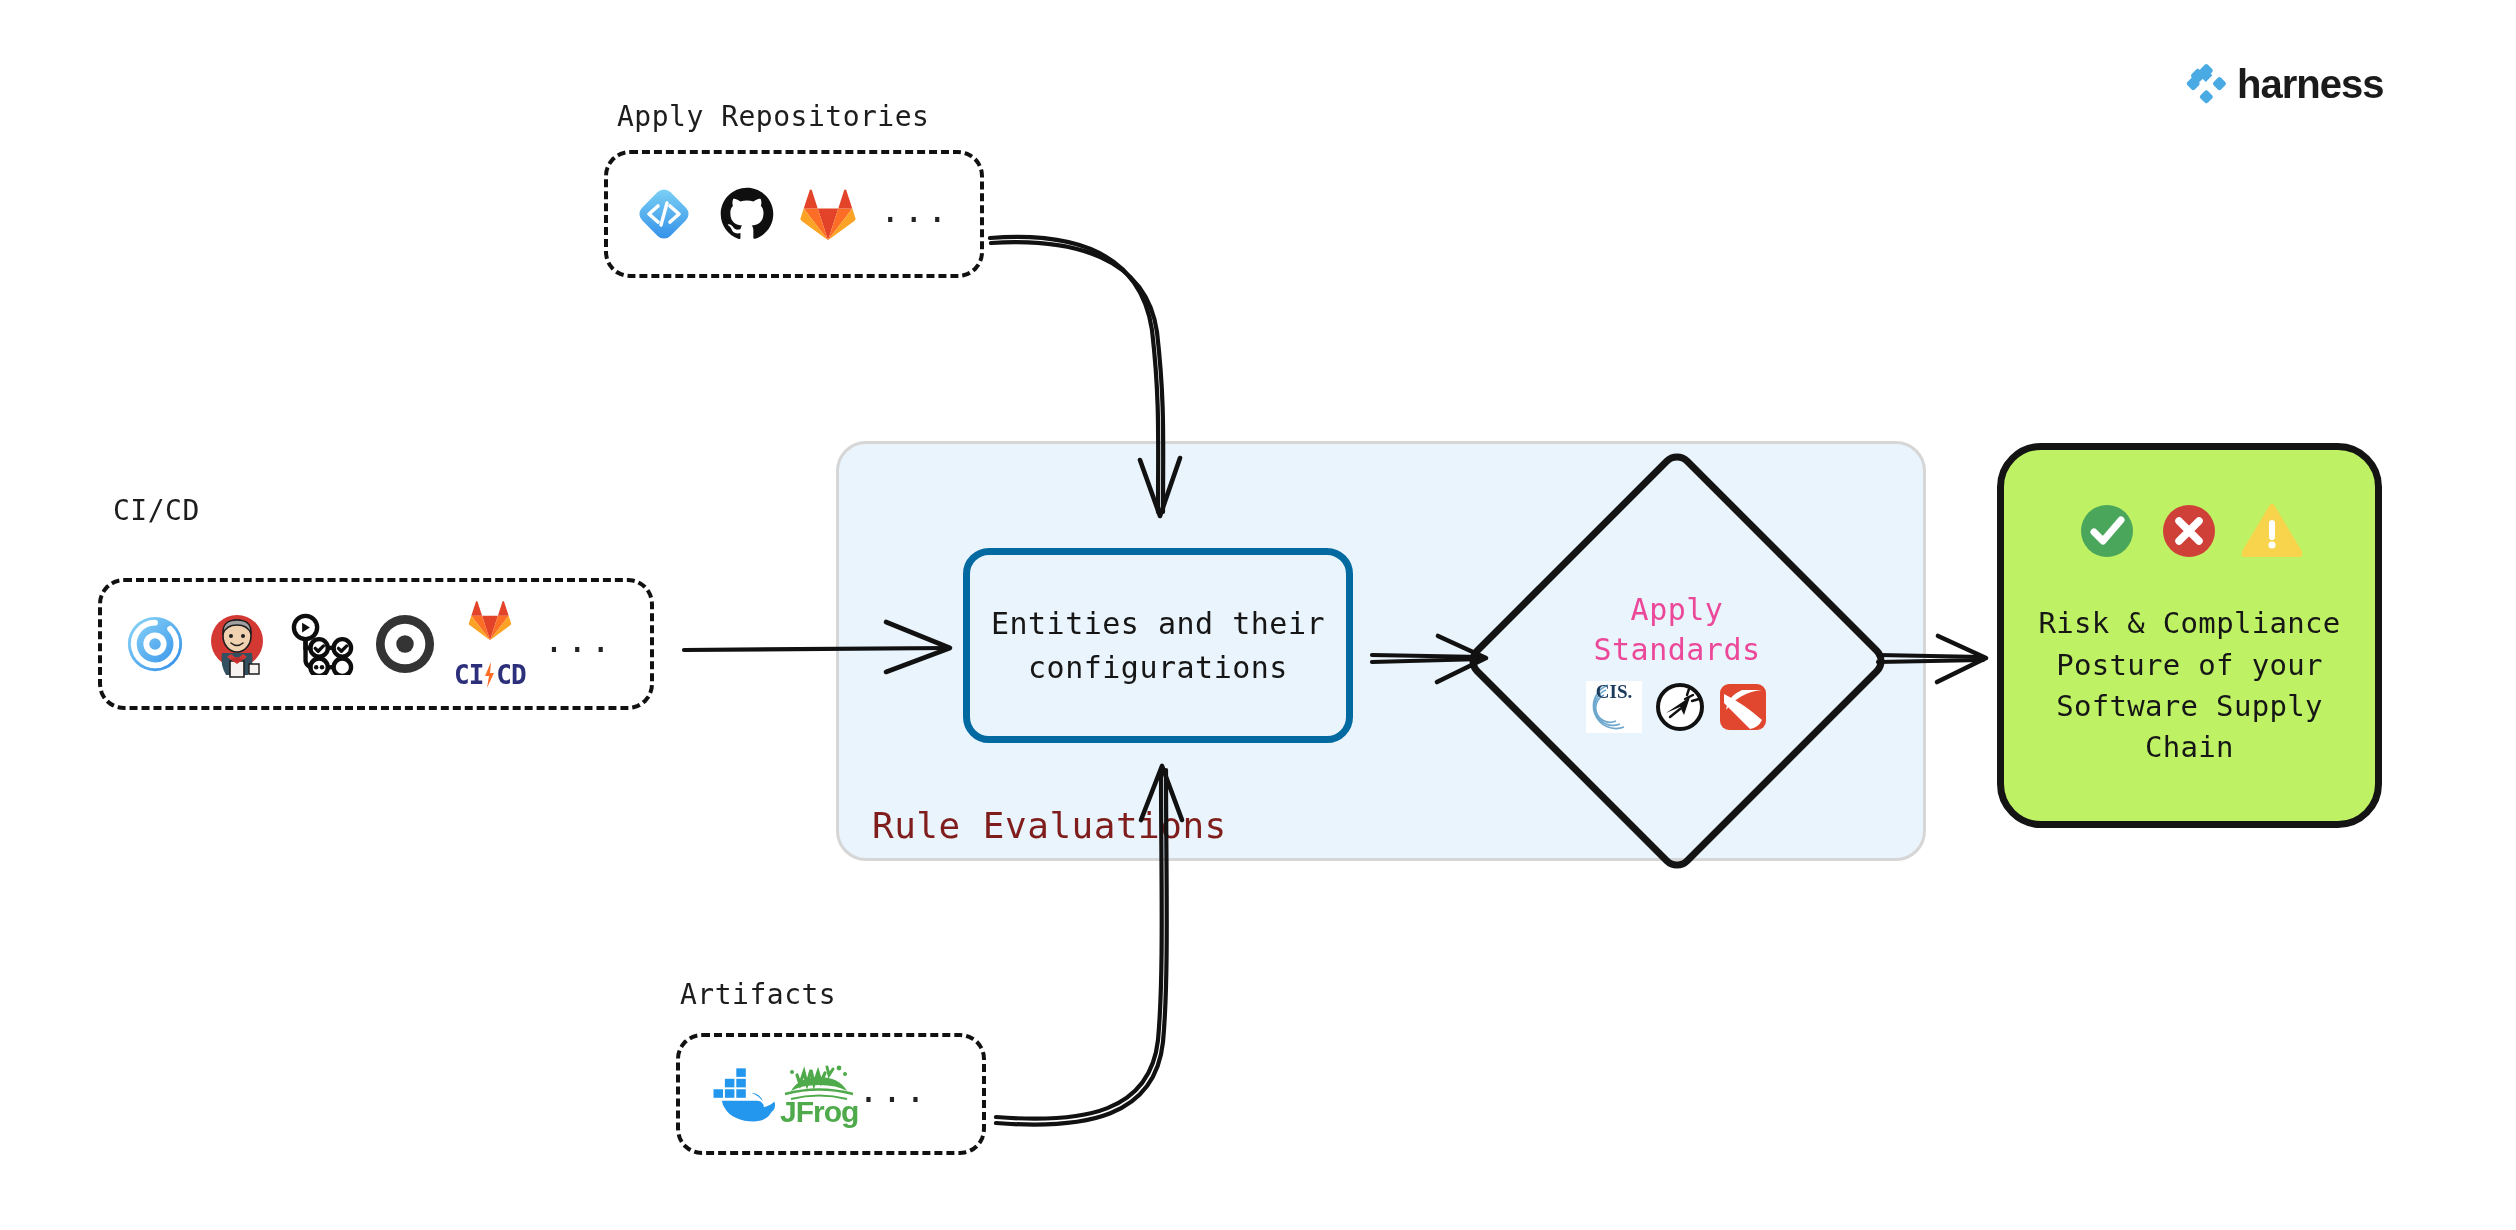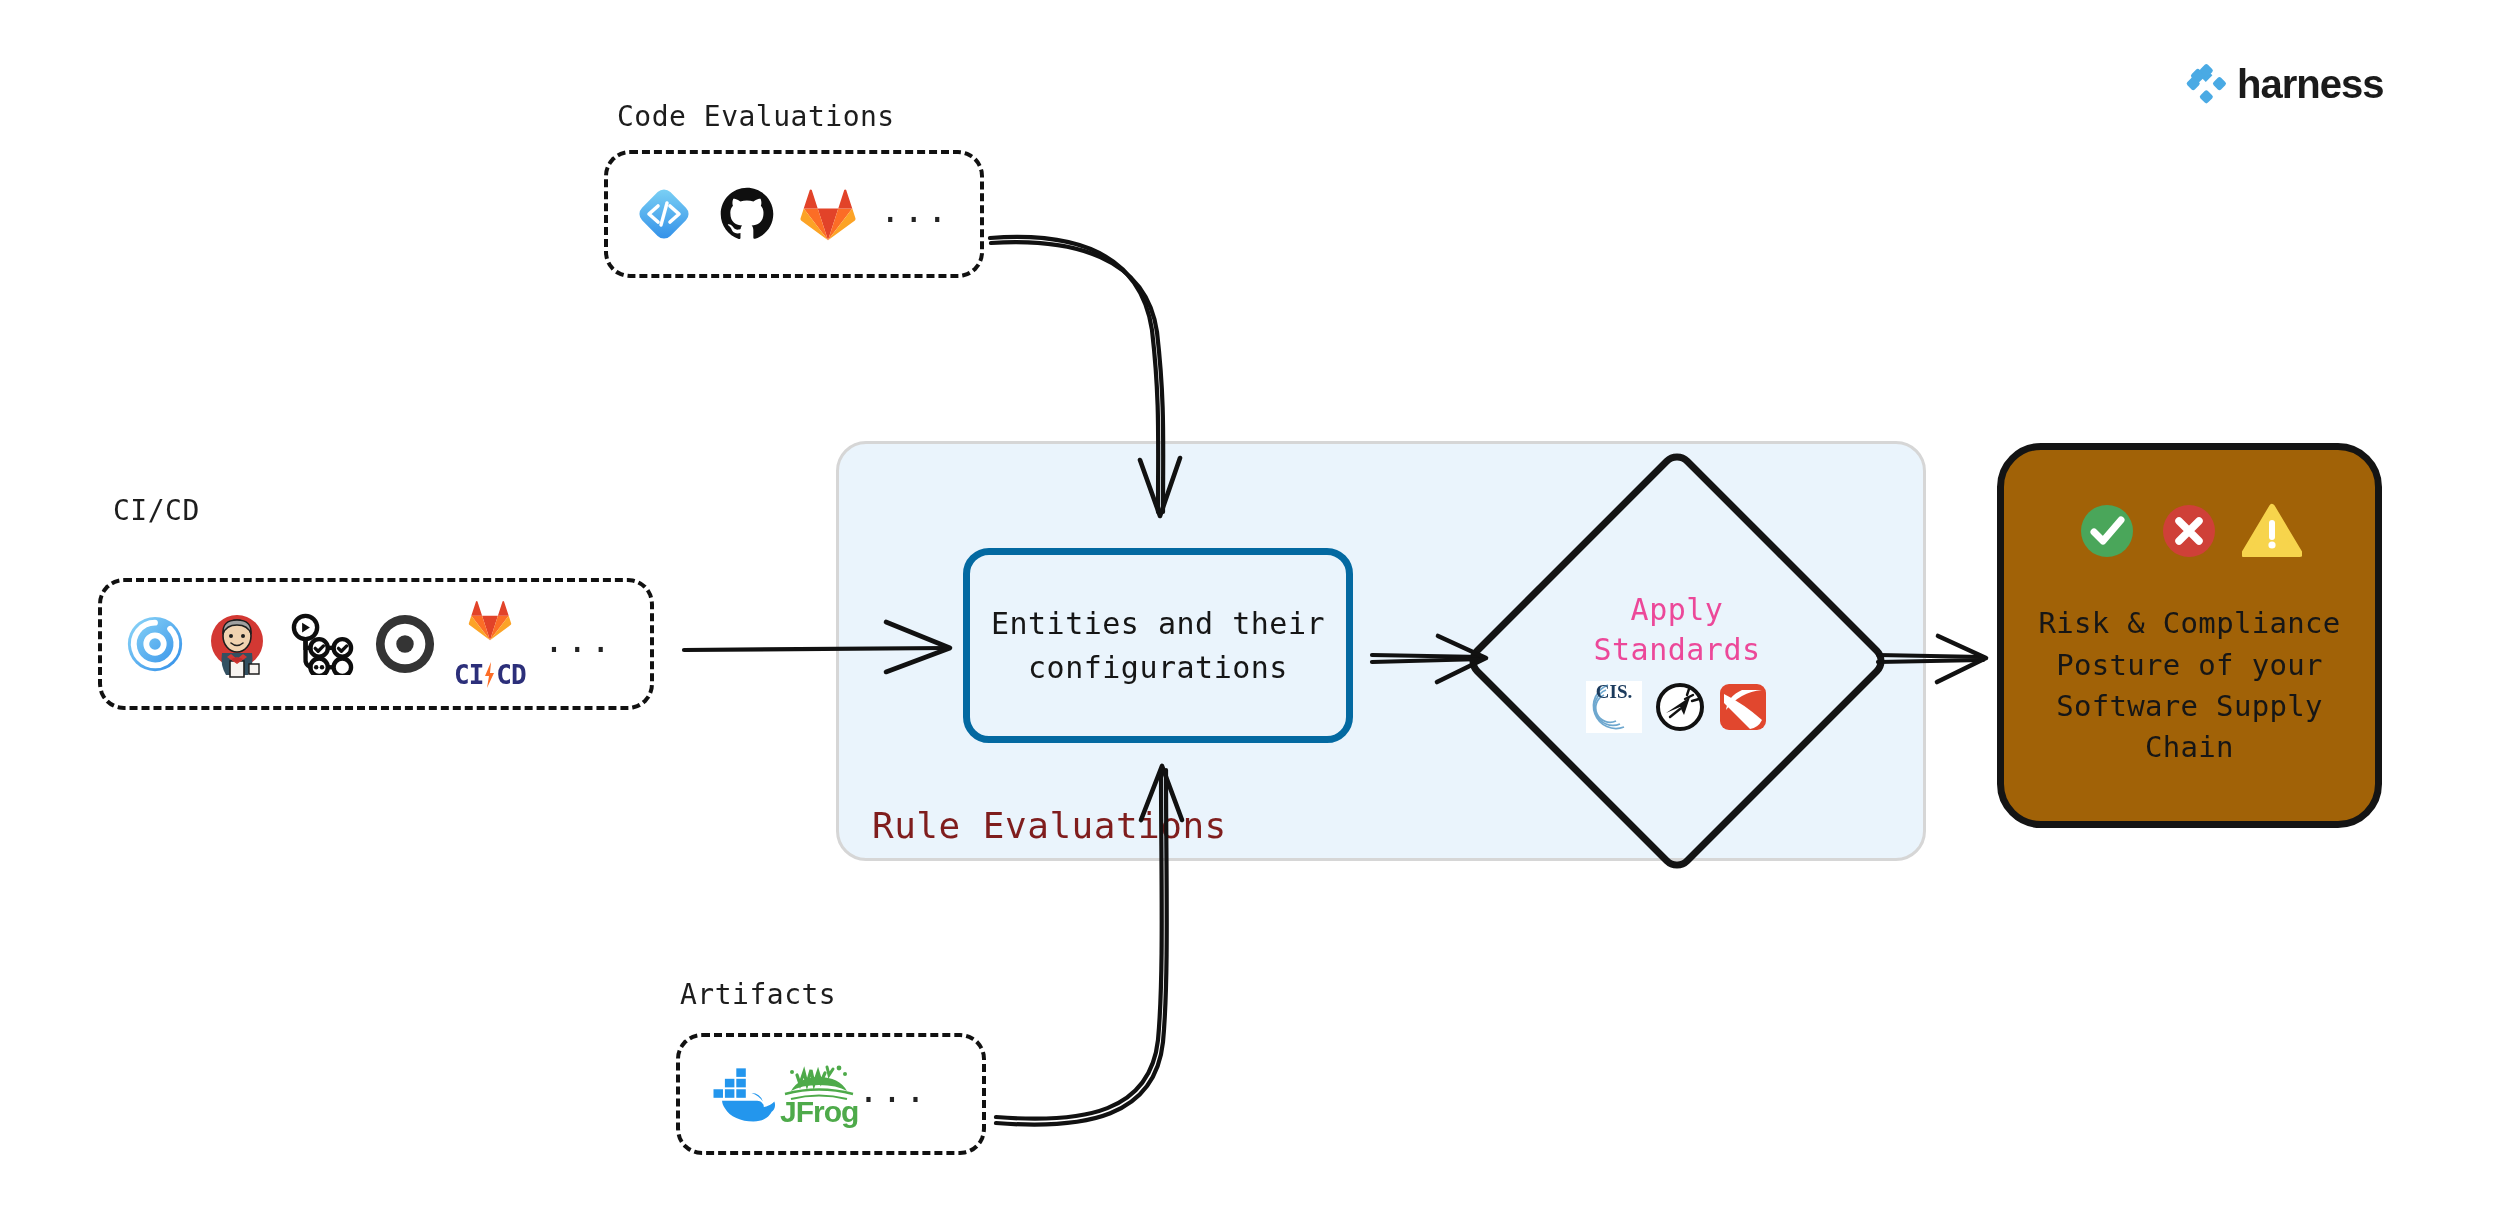--- a/index.html
+++ b/index.html
@@ -39,21 +39,21 @@
        border-radius:18px;transform:rotate(45deg);box-sizing:border-box;background:transparent;}
   #apply-diamond .inner{position:absolute;inset:0;display:flex;flex-direction:column;
        align-items:center;justify-content:center;gap:6px;}
   #apply-diamond .txt{font-size:30px;line-height:1.35;color:#ec4899;text-align:center;
        white-space:pre-line;letter-spacing:0.5px;}
   #apply-diamond .std-icons{display:flex;align-items:center;gap:12px;margin-top:4px;}
 
   
   #outcome-box{left:1997px;top:443px;width:385px;height:385px;border:7px solid #141414;
        border-radius:44px;box-sizing:border-box;display:flex;flex-direction:column;
-       align-items:center;justify-content:center;gap:43px;background:#a16207;}
+       align-items:center;justify-content:center;gap:43px;background:#bef264;}
   #outcome-box .status-icons{display:flex;align-items:center;gap:24px;}
   #outcome-box .txt{font-size:29px;line-height:1.43;color:#161616;text-align:center;
        white-space:pre-line;letter-spacing:0.3px;}
 
   svg.arrowlayer{position:absolute;left:0;top:0;width:2516px;height:1230px;
        pointer-events:none;overflow:visible;}
 </style>
 </head>
 <body>
 
@@ -70,21 +70,21 @@
       <g fill="#4aaae4">
         <rect x="24.5" y="3.5" width="16" height="16" rx="3.5" transform="rotate(45 32.5 11.5)"></rect>
         <rect x="24.5" y="43.5" width="16" height="16" rx="3.5" transform="rotate(45 32.5 51.5)"></rect>
         <rect x="4.5" y="23.5" width="16" height="16" rx="3.5" transform="rotate(45 12.5 31.5)"></rect>
         <rect x="44.5" y="23.5" width="16" height="16" rx="3.5" transform="rotate(45 52.5 31.5)"></rect>
       </g>
     </svg>
     <span class="wordmark">harness</span>
   </div>
 
-  <div class="abs grp-label" style="left:617px;top:100px;">Code Evaluations</div>
+  <div class="abs grp-label" style="left:617px;top:100px;">Apply Repositories</div>
   <div class="abs dashed-box" id="code-repo-box" style="left:604px;top:150px;width:380px;height:128px;padding:0 24px;gap:22px;">
 
     <svg width="64" height="64" viewBox="0 0 64 64">
       <defs>
           <linearGradient id="hcg" x1="0" y1="0" x2="1" y2="1">
         <stop offset="0" stop-color="#7fd4f5"></stop>
             <stop offset="1" stop-color="#2f8de8"></stop>
       </linearGradient>
         </defs>
       <rect x="12" y="12" width="40" height="40" rx="9" fill="url(#hcg)" transform="rotate(45 32 32)"></rect>

